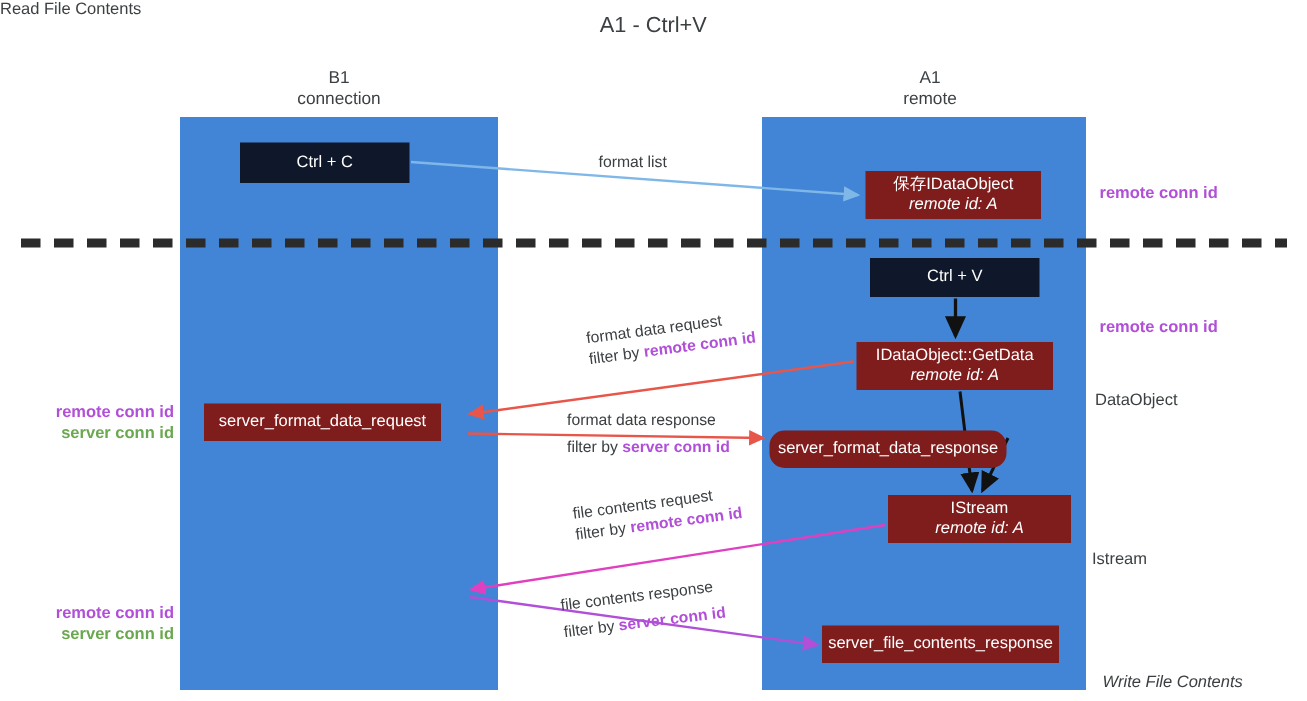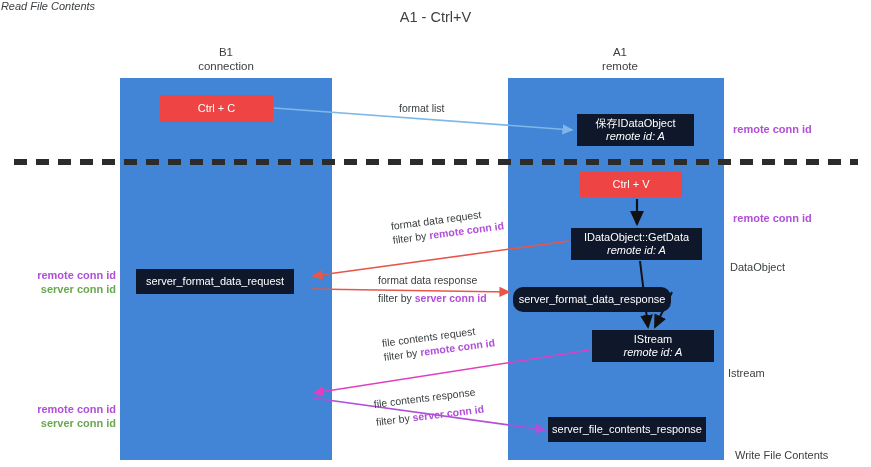--- a/index.html
+++ b/index.html
@@ -29,48 +29,48 @@
     position:absolute;left:0;top:8px;width:871px;text-align:center;
     color:#3c4043;font-size:14.5px;line-height:19px;
   }
 
   
   .box{
     position:absolute;box-sizing:border-box;
     display:flex;flex-direction:column;align-items:center;justify-content:center;
     color:#ffffff;font-size:11px;line-height:13.5px;text-align:center;
   }
-  .box.green{background:#ef4444;}
-  .box.orange{background:#0f172a;}
+  .box.green{background:#0f172a;}
+  .box.orange{background:#7f1d1d;}
   .box .l2{font-size:11px;font-style:italic;}
 
   #box-ctrlc{left:160px;top:95px;width:113px;height:27px;}
   #box-idataobject{left:577px;top:114px;width:117px;height:32px;}
-  #box-ctrlv{left:580px;top:172px;width:102px;height:26px;}
+  #box-ctrlv{left:580px;top:172px;width:113px;height:26px;}
   #box-getdata{left:571px;top:228px;width:131px;height:32px;}
   #box-sfdreq{left:136px;top:269px;width:158px;height:25px;}
   #box-sfdresp{left:513px;top:287px;width:158px;height:25px;border-radius:10px;}
   #box-istream{left:592px;top:330px;width:122px;height:32px;}
   #box-sfcreq{left:150px;top:384px;width:160px;height:25px;}
   #box-sfcresp{left:548px;top:417px;width:158px;height:25px;}
 
   
   .side{position:absolute;font-size:11px;line-height:14px;}
   .side.dark{color:#3c4043;margin-top:24px;}
   .purple{color:#b14fd8;font-weight:bold;}
   .green-t{color:#6aa84f;font-weight:bold;}
 
   #ann-remote-1{left:733px;top:122px;}
   #ann-remote-2{left:733px;top:211px;}
   #ann-dataobject{left:730px;top:236px;}
   #ann-istream{left:728px;top:342px;}
-  #ann-write{left:735px;top:424px;}
+  #ann-write{left:735px;top:424px;font-style:italic;}
 
   #ann-left-1{left:20px;top:268px;width:96px;text-align:right;}
-  #ann-read{left:20px;top:385px;width:96px;text-align:center;color:#3c4043;font-size:11px;font-style:italic;}
+  #ann-read{left:20px;top:385px;width:96px;text-align:left;color:#3c4043;font-size:11px;}
   #ann-left-2{left:20px;top:402px;width:96px;text-align:right;}
 
   
   .elabel{
     position:absolute;color:#3c4043;font-size:10.5px;line-height:14px;
     white-space:nowrap;
   }
   #lab-formatlist{left:399px;top:101px;}
   #lab-fdreq{left:390px;top:219px;transform:rotate(-7.5deg);transform-origin:left top;}
   #lab-fdresp{left:378px;top:273px;}

